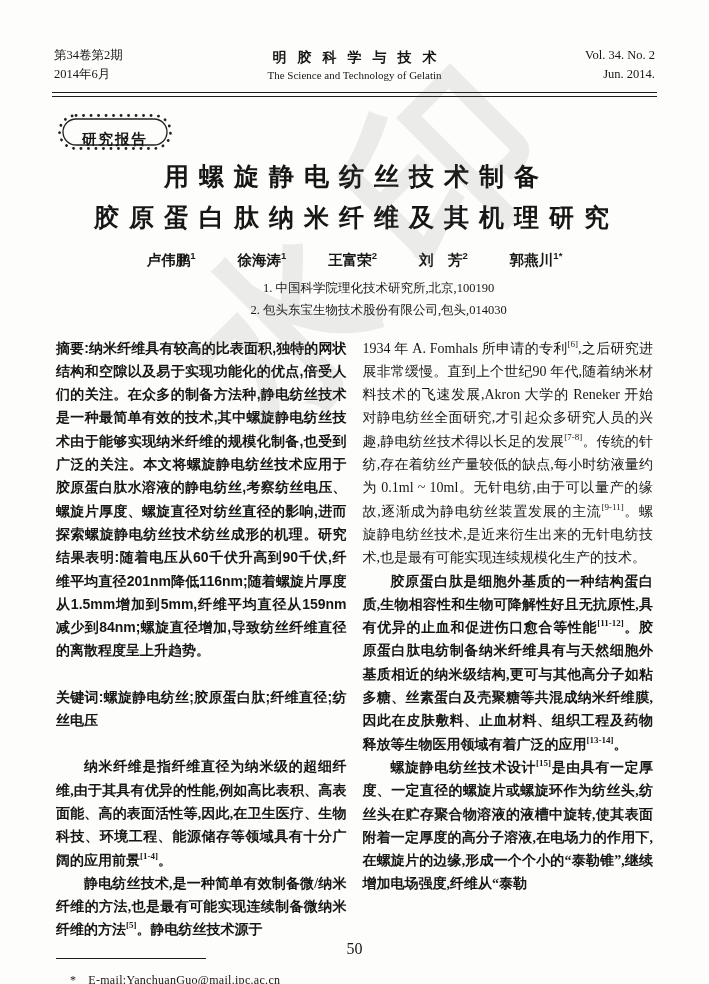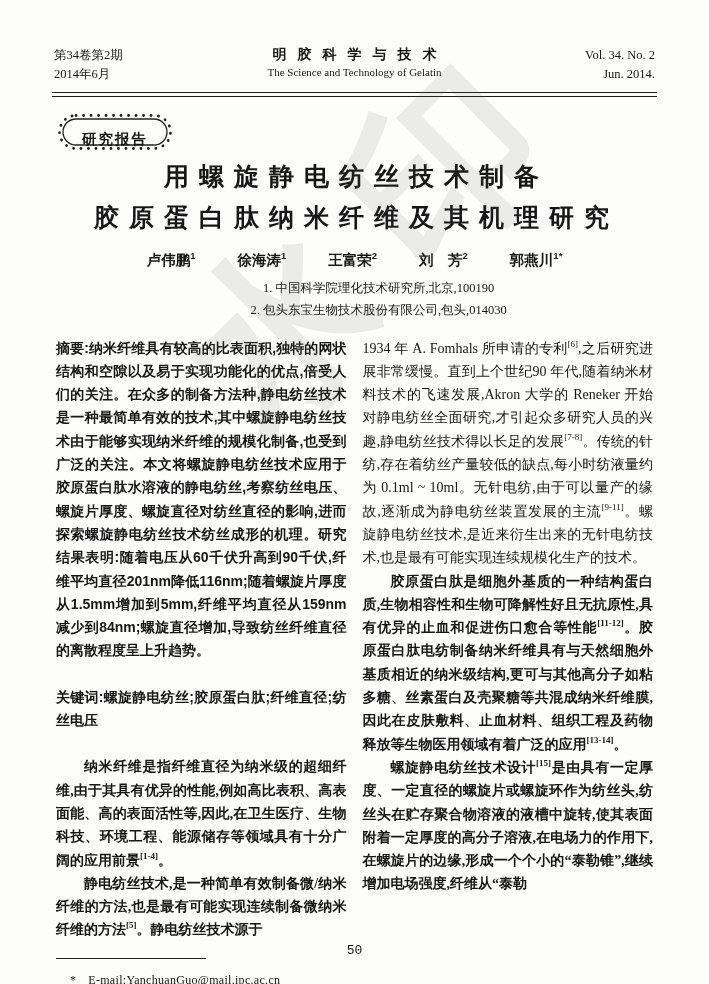--- a/index.html
+++ b/index.html
@@ -19,21 +19,21 @@
     letter-spacing:45px;
     color:#5a5a5a;opacity:.10;
     transform:rotate(-45deg);
     transform-origin:center;
     pointer-events:none;white-space:nowrap;
     font-family:"Liberation Sans","DejaVu Sans",sans-serif;
   }
   
   .header{
     margin:46px 54px 0 54px;
-    display:flex;justify-content:space-between;align-items:flex-start;
+    display:flex;justify-content:space-between;align-items:center;
   }
   .hdr-left,.hdr-right{font-size:12.5px;line-height:1.55;width:120px;}
   .hdr-left{text-align:left;}
   .hdr-right{text-align:right;}
   .hdr-center{text-align:center;flex:1;}
   .journal-cn{
     font-size:14px;font-weight:700;letter-spacing:11px;padding-left:11px;
     font-family:"Liberation Sans","DejaVu Sans",sans-serif;
   }
   .journal-en{font-size:11px;margin-top:2px;}
@@ -83,21 +83,21 @@
   }
   .keywords-block{margin-top:23px !important;margin-bottom:23px !important;}
   .col sup{font-size:9px;line-height:0;}
   
   .footnote-rule{width:150px;border-top:1.5px solid #1c1c1c;margin-top:16px;}
   .footnote{font-size:12px;margin-top:10px;padding-left:14px;letter-spacing:.3px;}
   .footnote .marker{margin-right:12px;}
   
   .page-number{
     position:absolute;bottom:26px;left:0;width:100%;
-    text-align:center;font-size:13px;font-family:Liberation Mono, monospace;
+    text-align:center;font-size:16px;
   }
 </style>
 </head>
 <body>
 
 <div class="page">
 
   <div class="watermark">水印</div>
 
   

